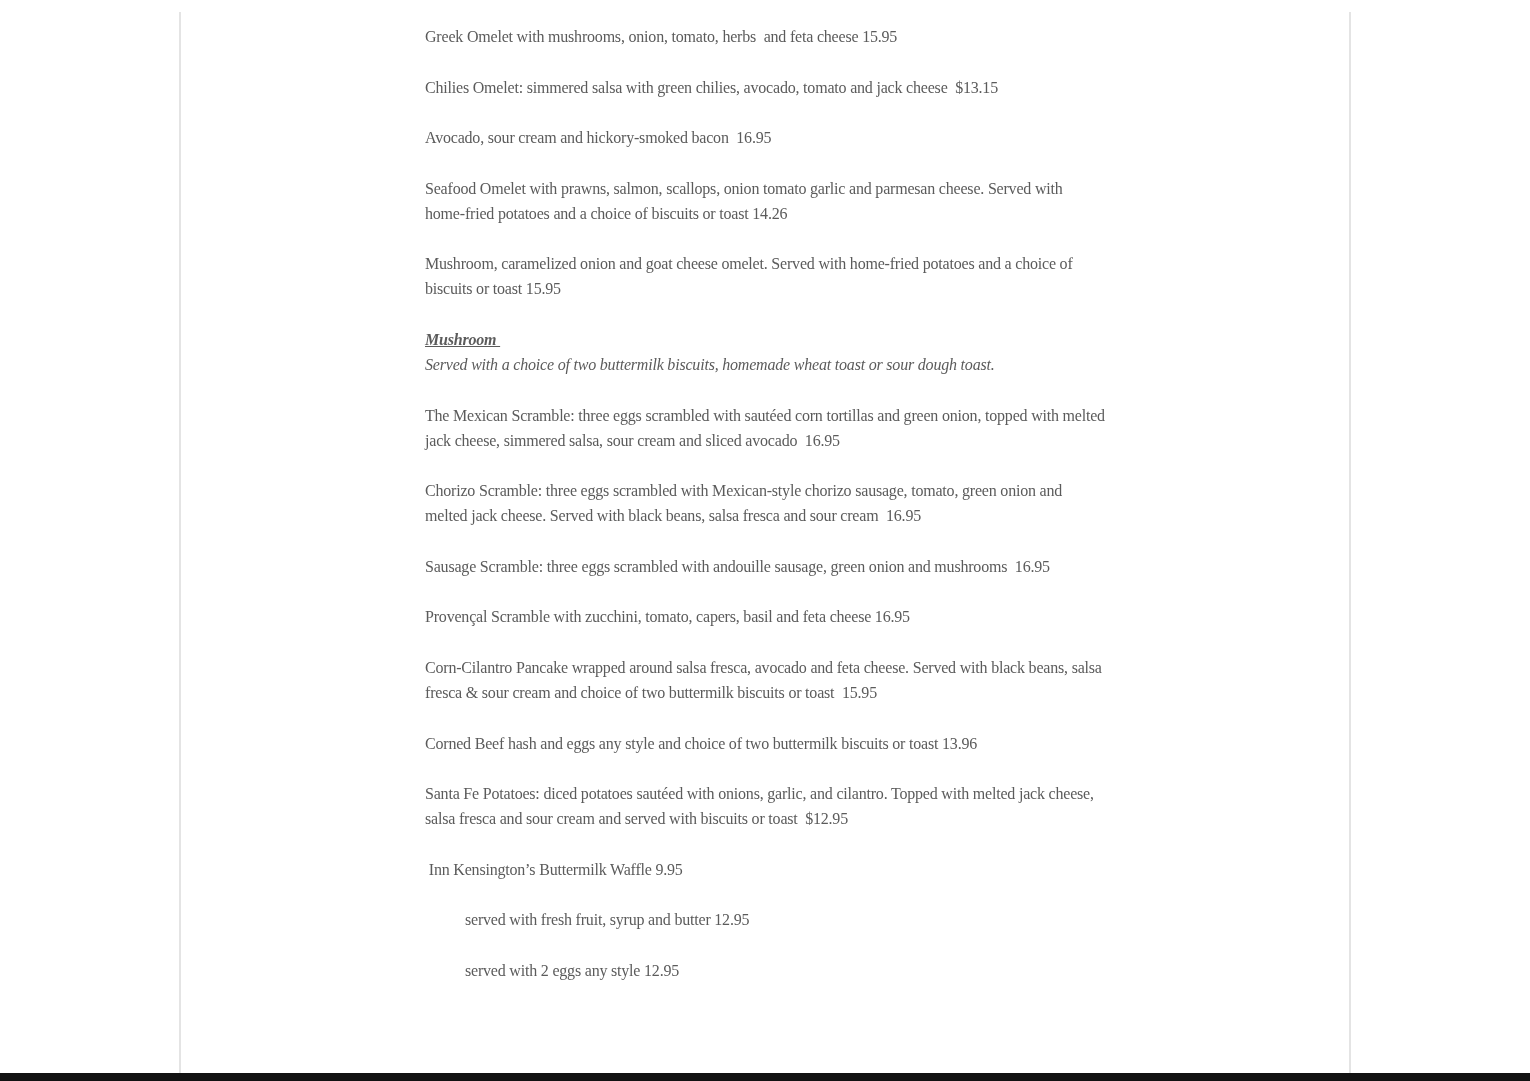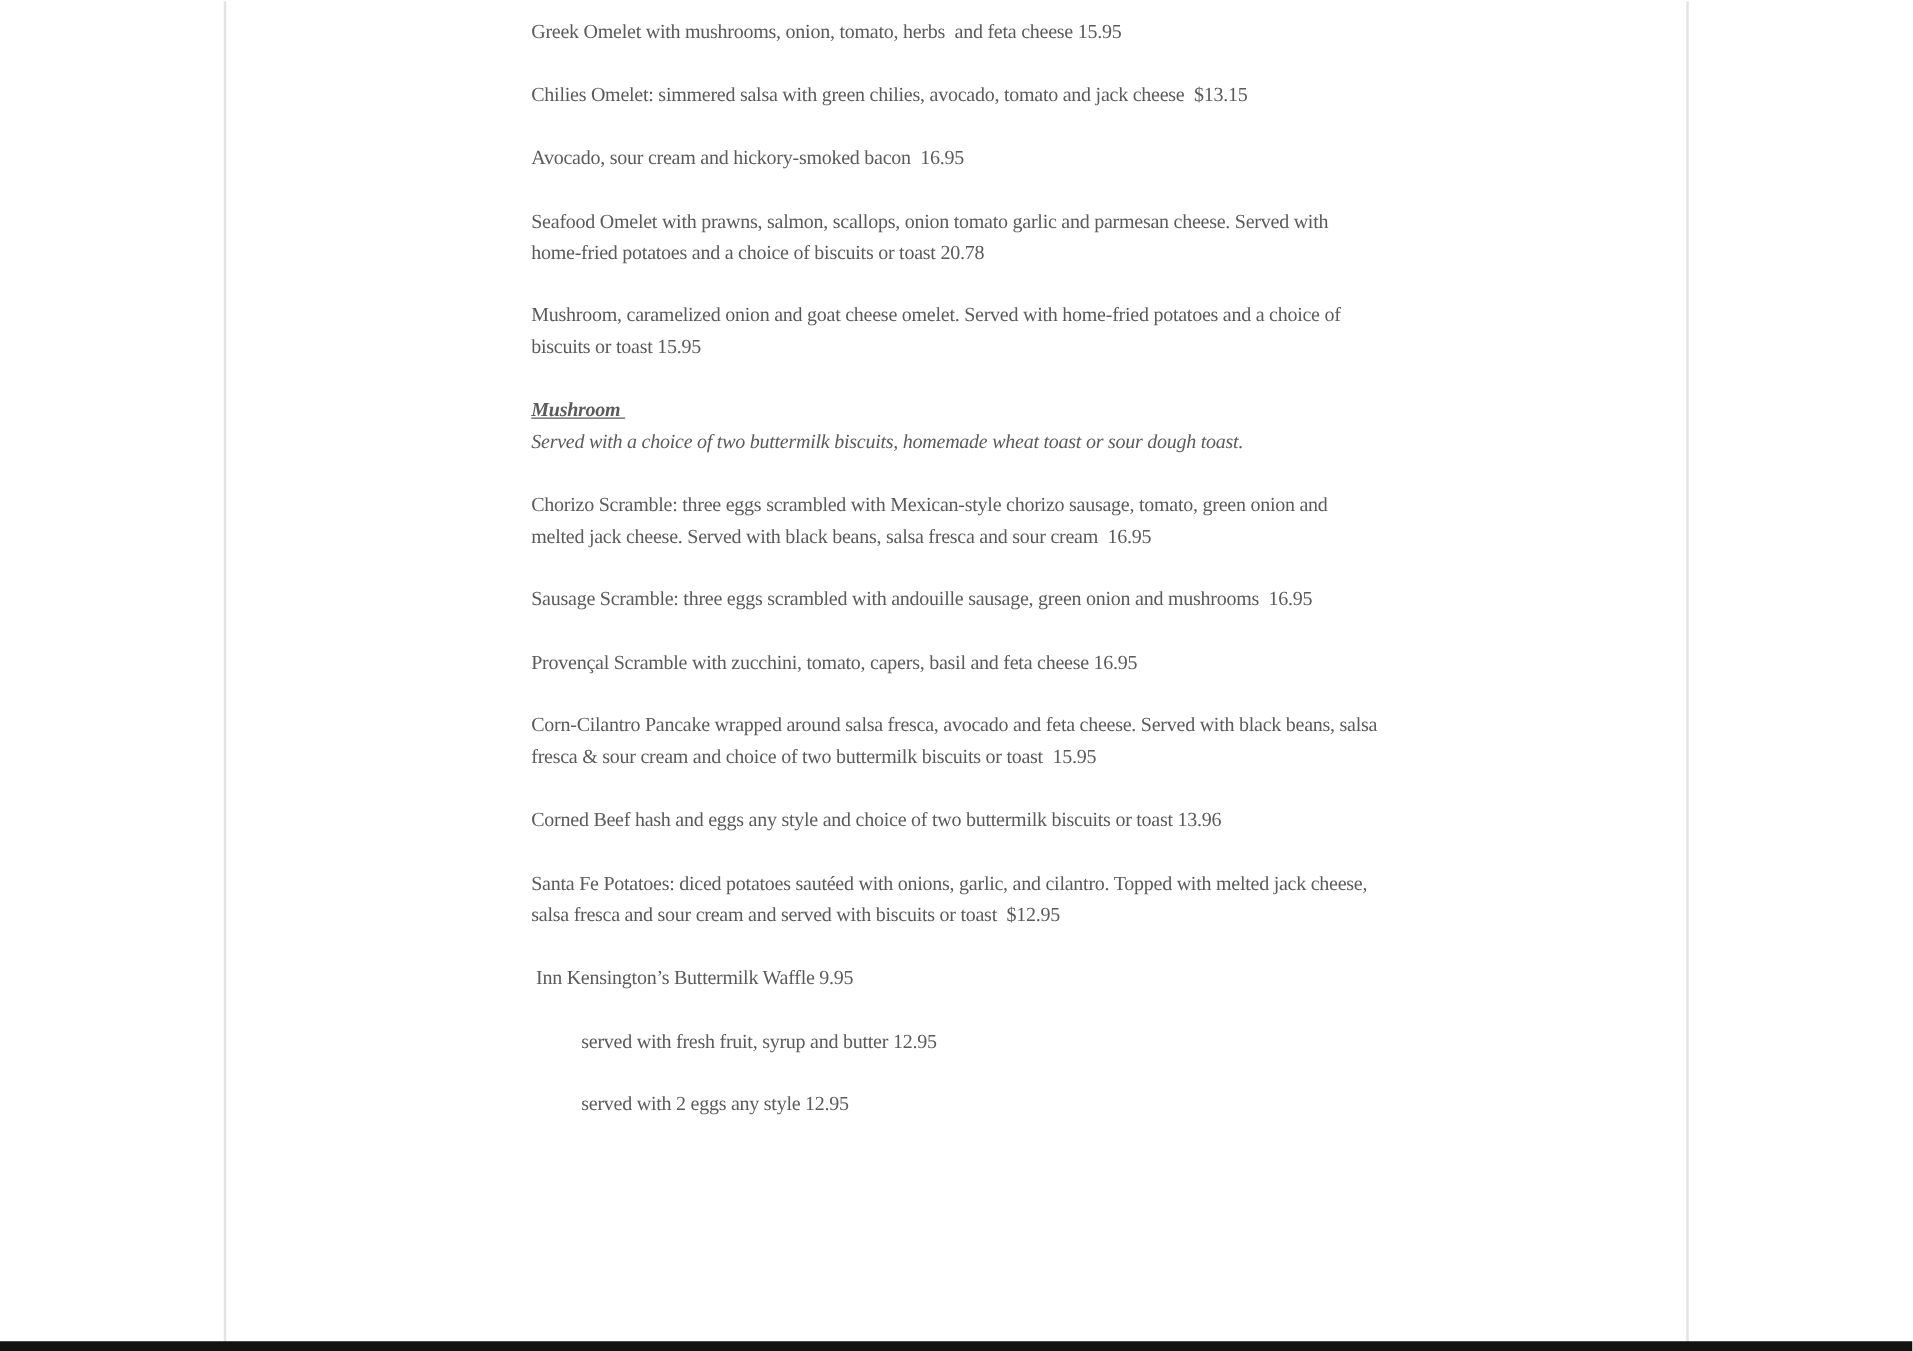--- a/index.html
+++ b/index.html
@@ -22,21 +22,21 @@
   .page{
     width:1172px;
     height:1073px;
     margin:0 auto;
     background:var(--page-bg);
     border-left:2px solid var(--border-color);
     border-right:2px solid var(--border-color);
   }
   .content{
     width:680px;
-    margin:1px auto;
+    margin:12px auto;
     padding-top:12px;
     color:var(--text-color);
     font-size:16px;
     letter-spacing:-0.2px;
     line-height:25px;
   }
   .content p{
     margin:0 0 25.6px 0;
     white-space:pre-wrap;
   }
@@ -61,23 +61,24 @@
   }
 </style>
 </head>
 <body>
 
 <div class="page">
   <div class="content" id="menu-content">
       <p>Greek Omelet with mushrooms, onion, tomato, herbs  and feta cheese 15.95</p>
       <p>Chilies Omelet: simmered salsa with green chilies, avocado, tomato and jack cheese  $13.15</p>
       <p>Avocado, sour cream and hickory-smoked bacon  16.95</p>
-      <p>Seafood Omelet with prawns, salmon, scallops, onion tomato garlic and parmesan cheese. Served with home-fried potatoes and a choice of biscuits or toast 20.78</p>
+      <p>Seafood Omelet with prawns, salmon, scallops, onion tomato garlic and parmesan cheese. Served with home-fried potatoes and a choice of biscuits or toast 14.26</p>
       <p>Mushroom, caramelized onion and goat cheese omelet. Served with home-fried potatoes and a choice of biscuits or toast 15.95</p>
       <p><span class="section-heading">Mushroom </span><br><span class="section-note">Served with a choice of two buttermilk biscuits, homemade wheat toast or sour dough toast.</span></p>
+      <p>The Mexican Scramble: three eggs scrambled with sautéed corn tortillas and green onion, topped with melted jack cheese, simmered salsa, sour cream and sliced avocado  16.95</p>
       <p>Chorizo Scramble: three eggs scrambled with Mexican-style chorizo sausage, tomato, green onion and melted jack cheese. Served with black beans, salsa fresca and sour cream  16.95</p>
       <p>Sausage Scramble: three eggs scrambled with andouille sausage, green onion and mushrooms  16.95</p>
       <p>Provençal Scramble with zucchini, tomato, capers, basil and feta cheese 16.95</p>
       <p>Corn-Cilantro Pancake wrapped around salsa fresca, avocado and feta cheese. Served with black beans, salsa fresca &amp; sour cream and choice of two buttermilk biscuits or toast  15.95</p>
       <p>Corned Beef hash and eggs any style and choice of two buttermilk biscuits or toast 13.96</p>
       <p>Santa Fe Potatoes: diced potatoes sautéed with onions, garlic, and cilantro. Topped with melted jack cheese, salsa fresca and sour cream and served with biscuits or toast  $12.95</p>
       <p> Inn Kensington’s Buttermilk Waffle 9.95</p>
       <p class="indented">served with fresh fruit, syrup and butter 12.95</p>
       <p class="indented">served with 2 eggs any style 12.95</p>
     </div>

